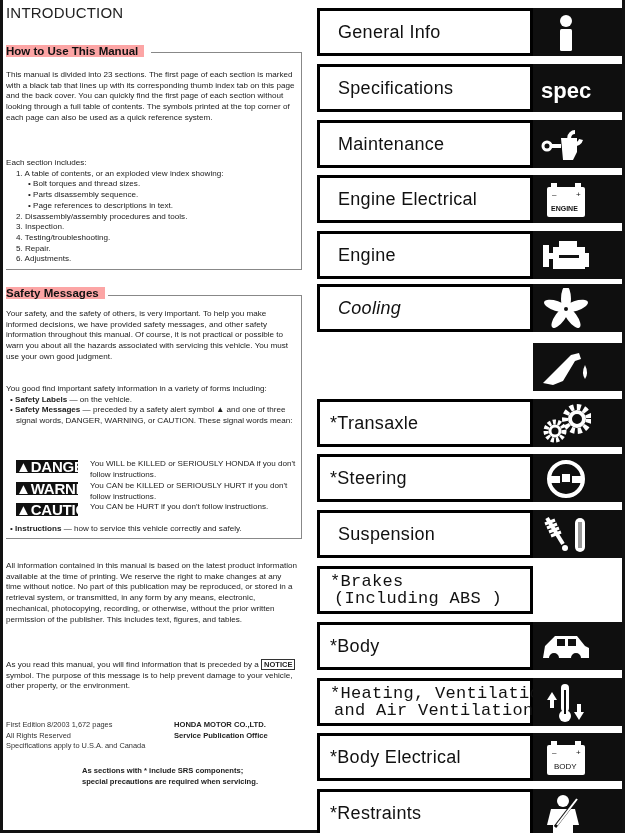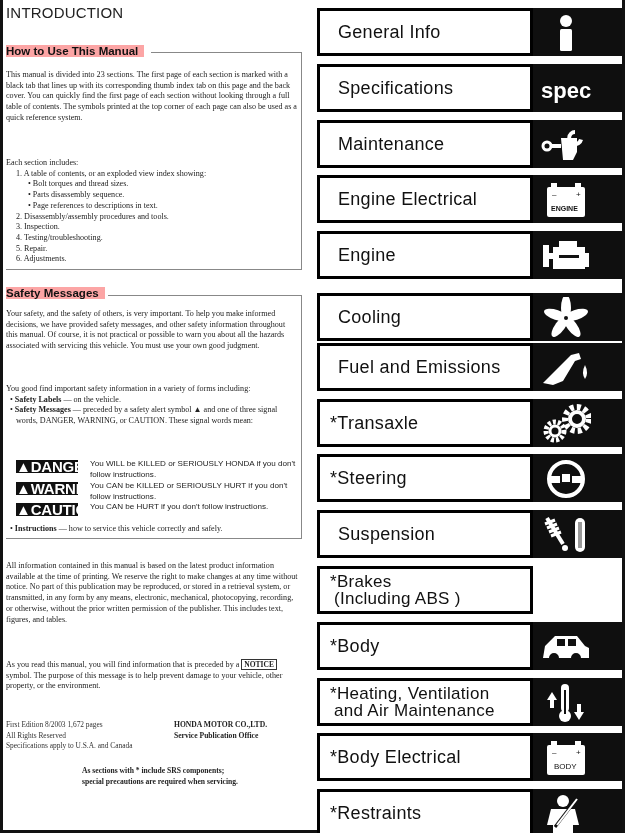--- a/index.html
+++ b/index.html
@@ -17,21 +17,21 @@
     .box-head { position: absolute; font-weight: bold; font-size: 11.5px; color: #111; background: #fca5a5; padding-right: 6px; }
 
     #howto-box { left: 6px; top: 52px; width: 296px; height: 218px; }
     #howto-box .rule { left: 145px; }
     #howto-head { left: 6px; top: 45px; }
 
     #safety-box { left: 6px; top: 295px; width: 296px; height: 244px; }
     #safety-box .rule { left: 102px; }
     #safety-head { left: 6px; top: 287px; }
 
-    .txt { position: absolute; font-size: 8.1px; line-height: 10.7px; color: #222; font-family: Liberation Serif, serif; }
+    .txt { position: absolute; font-size: 8.1px; line-height: 10.7px; color: #222; }
     .txt p { margin: 0; }
     .ol { list-style: none; }
     .ol li { padding-left: 10px; }
     .ul-sub li { padding-left: 22px; }
 
     #howto-para { left: 6px; top: 70px; width: 292px; }
     #howto-includes { left: 6px; top: 158px; width: 292px; }
 
     #safety-para1 { left: 6px; top: 309px; width: 292px; }
     #safety-para2 { left: 6px; top: 384px; width: 292px; }
@@ -51,21 +51,21 @@
     #notice-para { left: 6px; top: 660px; width: 292px; }
     .notice-box { border: 1px solid #333; padding: 0 2px; font-weight: bold; font-size: 7.5px; }
 
     #edition-block { left: 6px; top: 720px; width: 160px; font-size: 7.4px; line-height: 10.7px; color: #333; }
     #publisher-block { left: 174px; top: 720px; width: 140px; font-size: 7.6px; line-height: 10.7px; font-weight: bold; color: #222; }
     #srs-note { left: 82px; top: 766px; width: 230px; font-size: 7.6px; line-height: 10.7px; font-weight: bold; color: #222; }
 
     .tab { position: absolute; left: 317px; width: 305px; height: 48px; }
     .tab-label-box { position: absolute; left: 0; top: 0; width: 216px; height: 100%; border: 3px solid #000000; background: #fff; }
     .tab-label { position: absolute; left: 18px; top: 50%; transform: translateY(-50%); font-size: 18px; color: #111; letter-spacing: 0.3px; line-height: 18px; white-space: nowrap; }
-    .tab-label.two { font-size: 17px; line-height: 17px; left: 10px; }
+    .tab-label.two { font-size: 17px; line-height: 17px; left: 10px; font-family: Liberation Mono, monospace; }
     .tab-label.star { left: 10px; }
     .tab-icon-box { position: absolute; left: 216px; top: 0; width: 89px; height: 100%; background: #0f0f0f; }
     .tab-icon-box svg { position: absolute; left: 8px; top: 4px; width: 50px; height: 40px; }
   </style>
 </head>
 <body>
 
 <div class="page-border-left"></div>
 <div class="page-border-right"></div>
 <div class="page-border-bottom"></div>
@@ -210,45 +210,40 @@
         <svg viewBox="0 0 50 40">
           <rect x="2" y="10" width="6" height="22" fill="#fff"></rect>
           <rect x="8" y="18" width="4" height="6" fill="#fff"></rect>
           <rect x="12" y="12" width="32" height="22" fill="#fff"></rect>
           <rect x="18" y="6" width="18" height="6" fill="#fff"></rect>
           <rect x="44" y="18" width="4" height="14" fill="#fff"></rect>
           <rect x="18" y="20" width="20" height="3" fill="#111"></rect>
         </svg>
       </div>
     </div>
-    <div class="tab" style="top: 293px;">
+    <div class="tab" style="top: 284px; font-style: italic;">
       <div class="tab-label-box">
         <div class="tab-label">
           <div>Cooling</div>
         </div>
       </div>
       <div class="tab-icon-box">
         <svg viewBox="0 0 50 40">
           <g fill="#fff" transform="translate(25,21)">
             <ellipse rx="5" ry="13" transform="rotate(0) translate(0,-10)"></ellipse>
             <ellipse rx="5" ry="13" transform="rotate(72) translate(0,-10)"></ellipse>
             <ellipse rx="5" ry="13" transform="rotate(144) translate(0,-10)"></ellipse>
             <ellipse rx="5" ry="13" transform="rotate(216) translate(0,-10)"></ellipse>
             <ellipse rx="5" ry="13" transform="rotate(288) translate(0,-10)"></ellipse>
             <circle r="2" fill="#111"></circle>
           </g>
         </svg>
       </div>
     </div>
     <div class="tab" style="top: 343px;">
-      <div class="tab-label-box">
-        <div class="tab-label">
-          <div>Fuel and Emissions</div>
-        </div>
-      </div>
       <div class="tab-icon-box">
         <svg viewBox="0 0 50 40">
           <path d="M2 36 L10 28 L30 8 L38 6 L40 12 L34 14 L22 34 L12 38 Z" fill="#fff"></path>
           <path d="M44 18 q4 8 0 14 q-4 -6 0 -14z" fill="#fff"></path>
         </svg>
       </div>
     </div>
     <div class="tab" style="top: 399px;">
       <div class="tab-label-box">
         <div class="tab-label star">
@@ -313,21 +308,21 @@
           <path d="M2 32 L4 20 L14 10 L36 10 L44 20 L48 22 L48 32 L40 32 A5 5 0 0 0 30 32 L18 32 A5 5 0 0 0 8 32 Z" fill="#fff"></path>
           <rect x="16" y="13" width="8" height="7" fill="#111"></rect>
           <rect x="27" y="13" width="8" height="7" fill="#111"></rect>
         </svg>
       </div>
     </div>
     <div class="tab" style="top: 678px;">
       <div class="tab-label-box">
         <div class="tab-label two star">
           <div>*Heating, Ventilation</div>
-          <div style="padding-left:4px">and Air Maintenance</div>
+          <div style="padding-left:4px">and Air Ventilation</div>
         </div>
       </div>
       <div class="tab-icon-box">
         <svg viewBox="0 0 50 40">
           <path d="M6 18 l5 -8 l5 8 h-3 v8 h-4 v-8 z" fill="#fff"></path>
           <rect x="20" y="2" width="8" height="28" rx="4" fill="#fff"></rect>
           <circle cx="24" cy="34" r="6" fill="#fff"></circle>
           <rect x="23" y="8" width="2" height="24" fill="#111"></rect>
           <path d="M36 22 h4 v8 h3 l-5 8 l-5 -8 h3 z" fill="#fff"></path>
         </svg>

